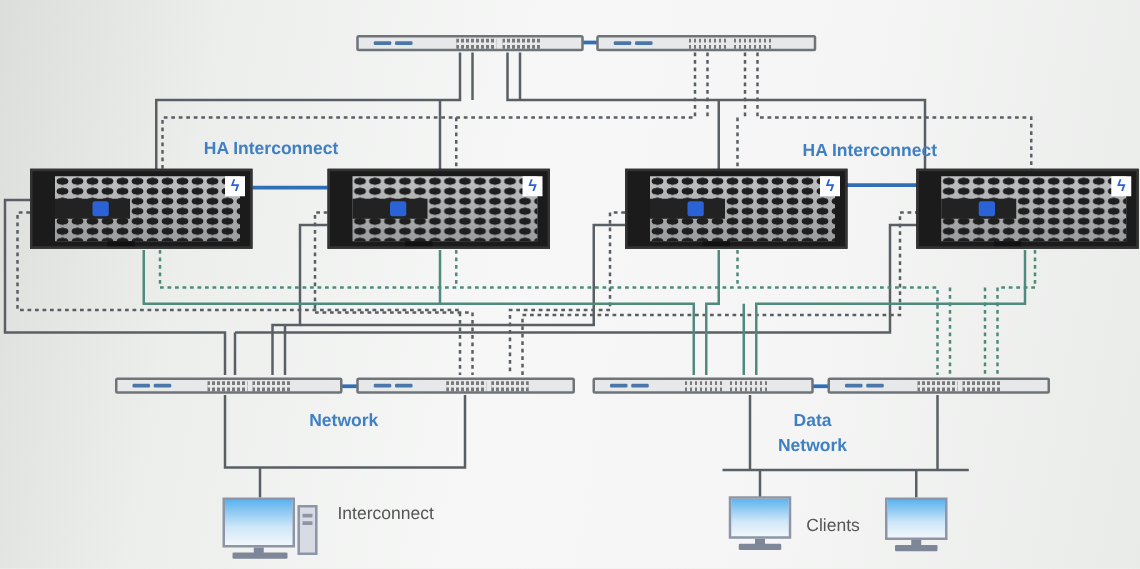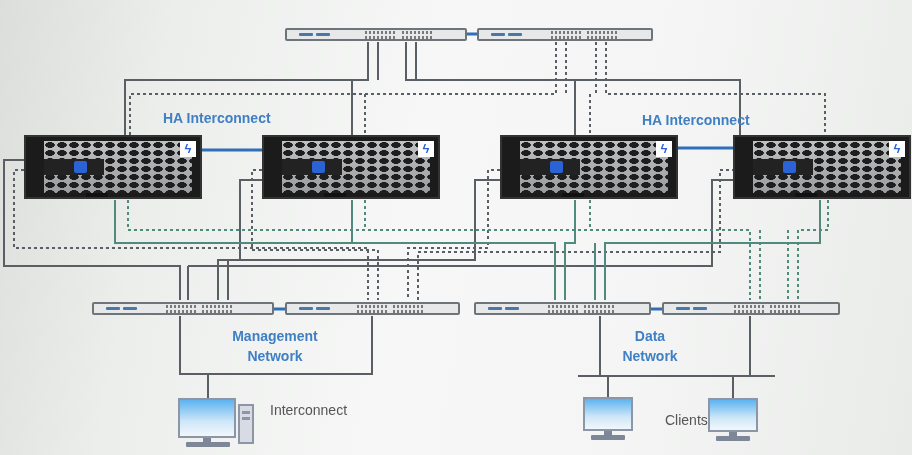--- a/index.html
+++ b/index.html
@@ -174,29 +174,28 @@
     <div class="grill"></div>
       <div class="band"></div>
     <div class="logo"></div>
     <div class="bolt">ϟ</div>
     <div class="foot"></div>
   </div>
 
   <div class="label" style="left:163px;top:110px;">HA Interconnect</div>
   <div class="label" style="left:642px;top:112px;">HA Interconnect</div>
   <div class="label" style="left:215px;top:326px;width:120px;line-height:20px;">
-    <div>Management</div>
     <div>Network</div>
   </div>
   <div class="label" style="left:610px;top:326px;width:80px;line-height:20px;">
     <div>Data</div>
     <div>Network</div>
   </div>
   <div class="plain" style="left:270px;top:402px;">Interconnect</div>
-  <div class="plain" style="left:645px;top:412px;margin-left:20px;">Clients</div>
+  <div class="plain" style="left:645px;top:412px;">Clients</div>
 
   <div class="pc" style="left:178px;top:398px;">
     <div class="screen" style="left:0;top:0;width:58px;height:40px;"></div>
     <div class="neck" style="left:25px;top:40px;"></div>
     <div class="base" style="left:8px;top:44px;width:44px;"></div>
     <div class="tower" style="left:60px;top:6px;height:40px;"></div>
   </div>
 
   <div class="pc" style="left:583px;top:397px;">
     <div class="screen" style="left:0;top:0;"></div>

